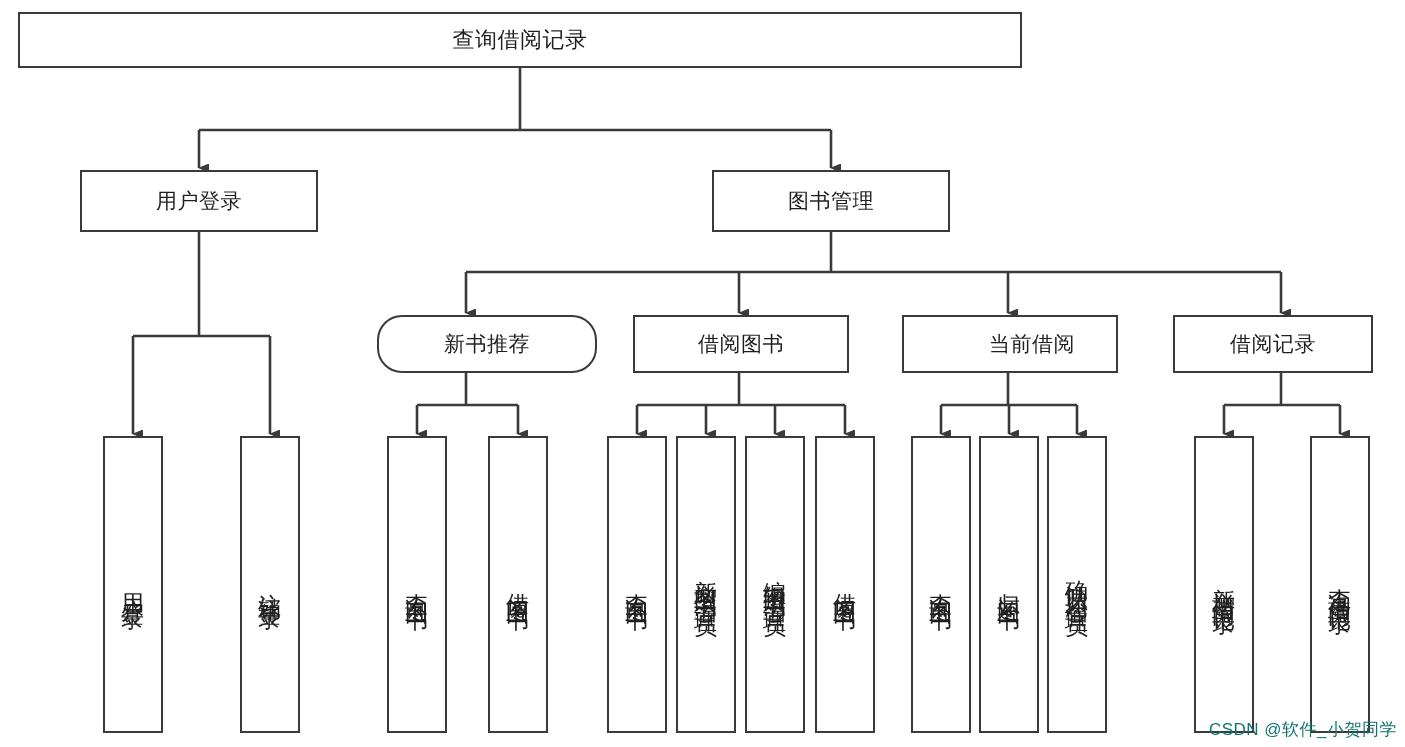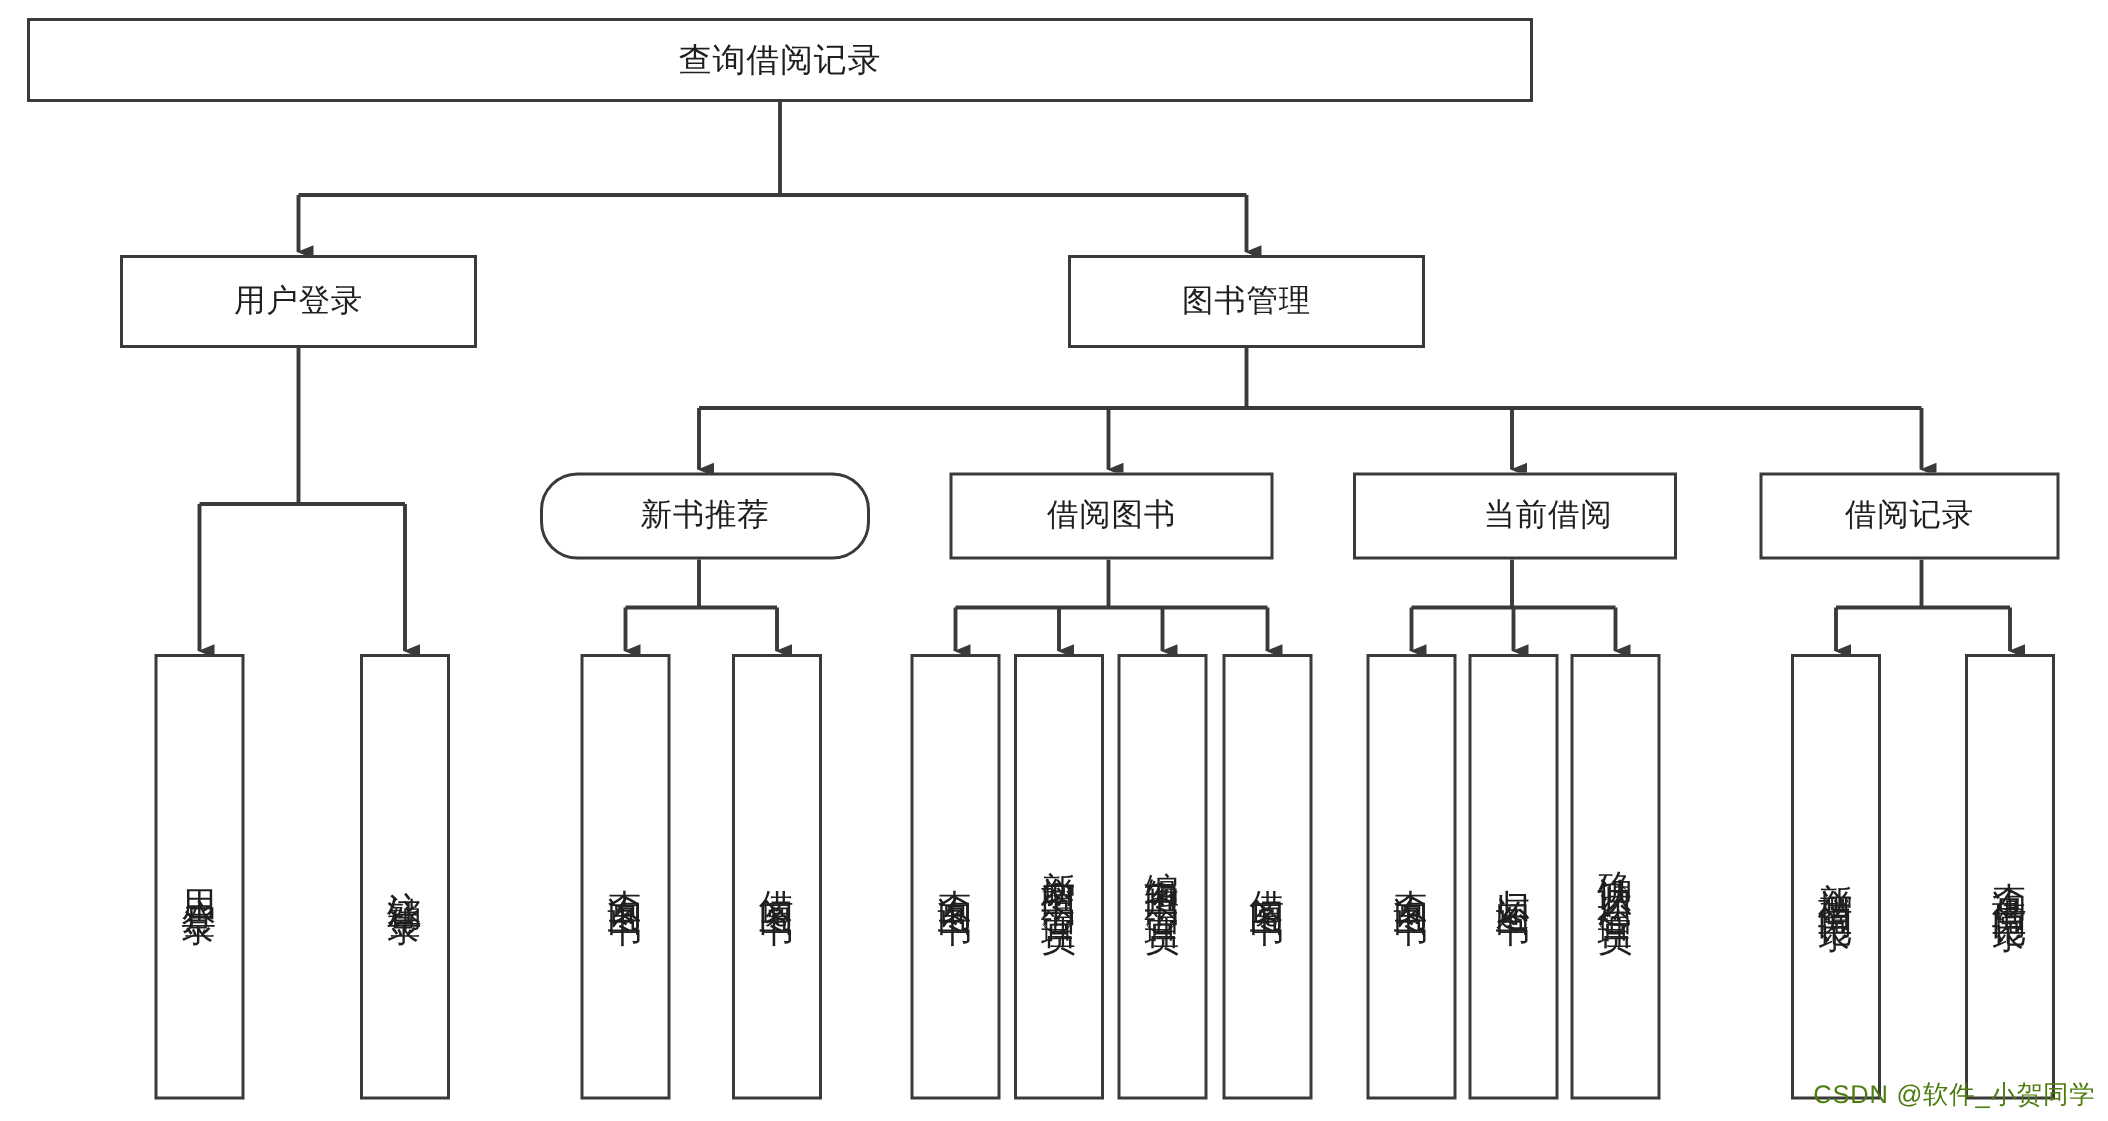--- a/index.html
+++ b/index.html
@@ -65,21 +65,21 @@
     line-height: 1.05;
     letter-spacing: 5px;
     white-space: nowrap;
     max-height: 100%;
   }
   .watermark {
     position: absolute;
     right: 8px;
     bottom: 6px;
     font-size: 17px;
-    color: #4d7c0f;
+    color: #0f766e;
     letter-spacing: 0.5px;
     white-space: nowrap;
     user-select: none;
   }
 </style>
 </head>
 <body>
 
 <div id="diagram-root">
 
@@ -137,21 +137,21 @@
     <span class="node-label">查询借阅记录</span>
   </div>
 
   <div class="node horiz" style="left:80px; top:170px; width:238px; height:62px;">
     <span class="node-label">用户登录</span>
   </div>
   <div class="node horiz" style="left:712px; top:170px; width:238px; height:62px;">
     <span class="node-label">图书管理</span>
   </div>
 
-  <div class="node horiz" style="left:360px; top:315px; width:220px; height:58px;border-radius:25px;">
+  <div class="node horiz" style="left:377px; top:315px; width:220px; height:58px;border-radius:25px;">
     <span class="node-label">新书推荐</span>
   </div>
   <div class="node horiz" style="left:633px; top:315px; width:216px; height:58px;">
     <span class="node-label">借阅图书</span>
   </div>
   <div class="node horiz" style="left:902px; top:315px; width:216px; height:58px;padding-left:44px;">
     <span class="node-label">当前借阅</span>
   </div>
   <div class="node horiz" style="left:1173px; top:315px; width:200px; height:58px;">
     <span class="node-label">借阅记录</span>

